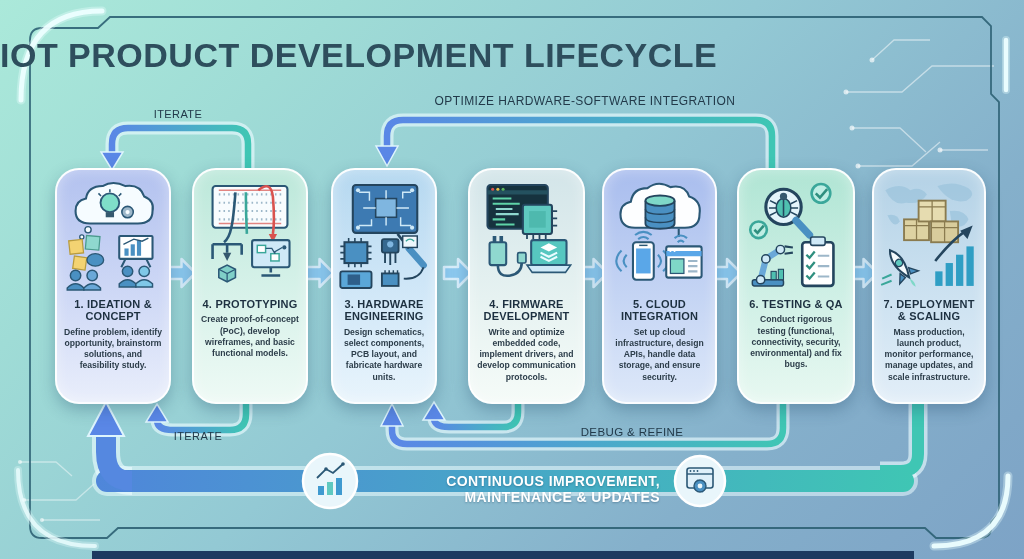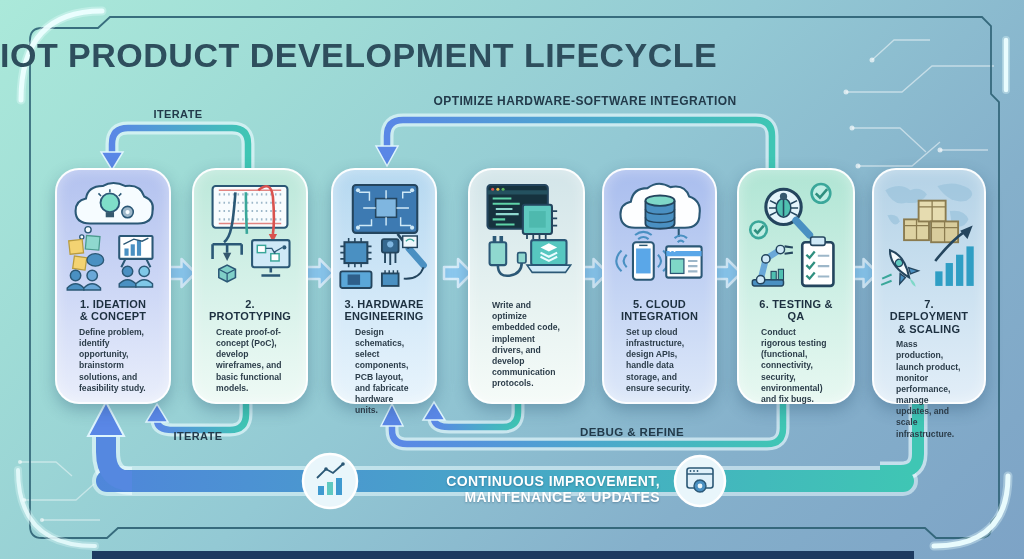--- a/index.html
+++ b/index.html
@@ -10,38 +10,38 @@
   }
   svg{display:block;}
   .layer{position:absolute;left:0;top:0;}
   #decor{z-index:1;}
   #arrows{z-index:2;}
   .card{
     position:absolute;top:168px;height:236px;border-radius:24px;
     border:2.5px solid rgba(255,255,255,.95);
     box-shadow:0 6px 16px rgba(28,66,100,.30), inset 0 0 14px rgba(255,255,255,.4);
     display:flex;flex-direction:column;align-items:center;
-    padding:6px 20px;box-sizing:border-box;z-index:3;
+    padding:6px 5px;box-sizing:border-box;z-index:3;
   }
   .card .icn{flex:0 0 120px;width:104px;}
   .card h3{margin:2px 0 0;font-size:11px;line-height:1.13;text-align:center;color:#1d3040;letter-spacing:.2px;font-weight:bold;}
-  .card p{margin:4px 0 0;font-size:8.6px;line-height:1.3;text-align:left;color:#2c3d4a;font-weight:bold;padding:0 2px;}
+  .card p{margin:4px 0 0;font-size:8.6px;line-height:1.3;text-align:center;color:#2c3d4a;font-weight:bold;padding:0 2px;}
   .c1{left:55px;width:116px;background:linear-gradient(180deg,#b3c2ef 0%,#cfd9f6 55%,#e9eefb 100%);}
   .c2{left:192px;width:116px;background:linear-gradient(180deg,#bce8da 0%,#d8f2ea 55%,#eefaf5 100%);}
   .c3{left:331px;width:106px;background:linear-gradient(180deg,#b5d8f0 0%,#d2e8f8 55%,#e8f4fc 100%);}
   .c4{left:468px;width:117px;background:linear-gradient(180deg,#d3e5e9 0%,#e6f2f1 55%,#f5fbf8 100%);}
   .c5{left:602px;width:115px;background:linear-gradient(180deg,#a9bdee 0%,#c5d5f4 55%,#dde8f9 100%);}
   .c6{left:737px;width:118px;background:linear-gradient(180deg,#b0e5d4 0%,#d0f0e6 55%,#e7f8f1 100%);}
   .c7{left:872px;width:114px;background:linear-gradient(180deg,#b4d2e6 0%,#cde2f1 55%,#e2eef8 100%);}
   #title{
     position:absolute;left:0;top:36px;width:1024px;text-align:left;z-index:4;
     font-size:34px;font-weight:bold;color:#2e4e5d;letter-spacing:.5px;
   }
   .loop-label{
-    position:absolute;z-index:4;font-weight:bold;color:#223a4a;
+    position:absolute;z-index:4;font-weight:normal;color:#223a4a;
     font-size:11px;letter-spacing:.4px;text-align:center;
   }
   #lbl-optimize{left:400px;top:94px;width:370px;font-size:12px;}
   #lbl-iterate-top{left:138px;top:108px;width:80px;}
   #lbl-iterate-bottom{left:158px;top:430px;width:80px;}
   #lbl-debug{left:566px;top:426px;width:132px;font-size:11.5px;}
   #banner-text{
     position:absolute;left:360px;top:473px;width:300px;z-index:4;text-align:right;
     font-size:14px;font-weight:bold;color:#ffffff;letter-spacing:.4px;
     text-shadow:0 1px 2px rgba(20,60,90,.35);
@@ -240,21 +240,21 @@
         <path d="M-8 -4 L0 -8 L8 -4 L8 4 L0 8 L-8 4 Z" fill="#7fd0c8" stroke="#2b5876" stroke-width="1.5"></path>
         <path d="M-8 -4 L0 0 L8 -4 M0 0 V8" stroke="#2b5876" stroke-width="1.2" fill="none"></path>
       </g>
       <rect x="52" y="58" width="36" height="26" rx="2" fill="#cfe9f7" stroke="#2b5876" stroke-width="2"></rect>
       <rect x="57" y="63" width="8" height="7" fill="#ffffff" stroke="#3aa79a" stroke-width="1.4"></rect>
       <rect x="70" y="71" width="8" height="7" fill="#ffffff" stroke="#3aa79a" stroke-width="1.4"></rect>
       <circle cx="83" cy="65" r="2" fill="#2b5876"></circle>
       <path d="M65 66 h6 l3 5 M74 71 v-2 l7 -4" stroke="#2b5876" stroke-width="1.2" fill="none"></path>
       <path d="M70 84 v5 M61 92 h18" stroke="#2b5876" stroke-width="2.5"></path>
     </svg>
-    <h3>2. PROTOTYPING</h3>
+    <h3>4. PROTOTYPING</h3>
     <p>Create proof-of-concept (PoC), develop wireframes, and basic functional models.</p>
   </div>
 
   <div class="card c3">
     <svg class="icn" viewBox="0 0 100 108">
       <rect x="20" y="5" width="62" height="46" rx="3" fill="#3d7ab2" stroke="#24455e" stroke-width="2"></rect>
       <rect x="42" y="18" width="20" height="18" fill="#7fb6e0" stroke="#24455e" stroke-width="1.5"></rect>
       <path d="M26 12 h10 v8 M76 12 h-8 v6 M26 44 h12 v-6 M76 44 h-10 v-8 M42 27 h-12 M62 27 h12 M52 18 v-8 M52 36 v8" stroke="#cfe9f7" stroke-width="1.4" fill="none"></path>
       <circle cx="25" cy="10" r="2" fill="#cfe9f7"></circle>
         <circle cx="77" cy="10" r="2" fill="#cfe9f7"></circle>
@@ -295,20 +295,21 @@
       <rect x="14" y="60" width="16" height="22" rx="2" fill="#8fd8cf" stroke="#2b5876" stroke-width="2"></rect>
       <rect x="17" y="54" width="3.5" height="6" fill="#2b5876"></rect>
         <rect x="23.5" y="54" width="3.5" height="6" fill="#2b5876"></rect>
       <path d="M22 82 q0 12 12 10 q11 -2 11 -13" stroke="#2b5876" stroke-width="2.5" fill="none"></path>
       <rect x="41" y="70" width="8" height="10" rx="1.5" fill="#8fd8cf" stroke="#2b5876" stroke-width="1.6"></rect>
       <rect x="54" y="58" width="34" height="24" rx="2" fill="#57c7c0" stroke="#2b5876" stroke-width="2"></rect>
       <path d="M71 61 l8 4 -8 4 -8 -4 z" fill="#ffffff"></path>
       <path d="M63 70 l8 4 8 -4 M63 74 l8 4 8 -4" stroke="#eafcff" stroke-width="2" fill="none"></path>
       <path d="M50 82 h42 l-5 7 h-32 z" fill="#cfe9f7" stroke="#2b5876" stroke-width="1.5"></path>
     </svg>
+    <h3>4. FIRMWARE DEVELOPMENT</h3>
     <p>Write and optimize embedded code, implement drivers, and develop communication protocols.</p>
   </div>
 
   <div class="card c5">
     <svg class="icn" viewBox="0 0 100 108">
       <path d="M26 46 Q12 46 12 33 Q12 23 22 21 Q24 8 38 8 Q48 0 60 7 Q74 4 78 16 Q90 20 88 33 Q88 46 74 46 Z" fill="#fdfeff" stroke="#2b5876" stroke-width="2"></path>
       <path d="M36 20 v22 q0 5 14 5 q14 0 14 -5 v-22" fill="#4a90c2" stroke="#24455e" stroke-width="1.8"></path>
       <ellipse cx="50" cy="20" rx="14" ry="5" fill="#7fd8c8" stroke="#24455e" stroke-width="1.8"></ellipse>
       <path d="M36 28 q0 5 14 5 q14 0 14 -5 M36 36 q0 5 14 5 q14 0 14 -5" stroke="#24455e" stroke-width="1.4" fill="none"></path>
       <path d="M68 47 v8" stroke="#2b5876" stroke-width="2"></path>

